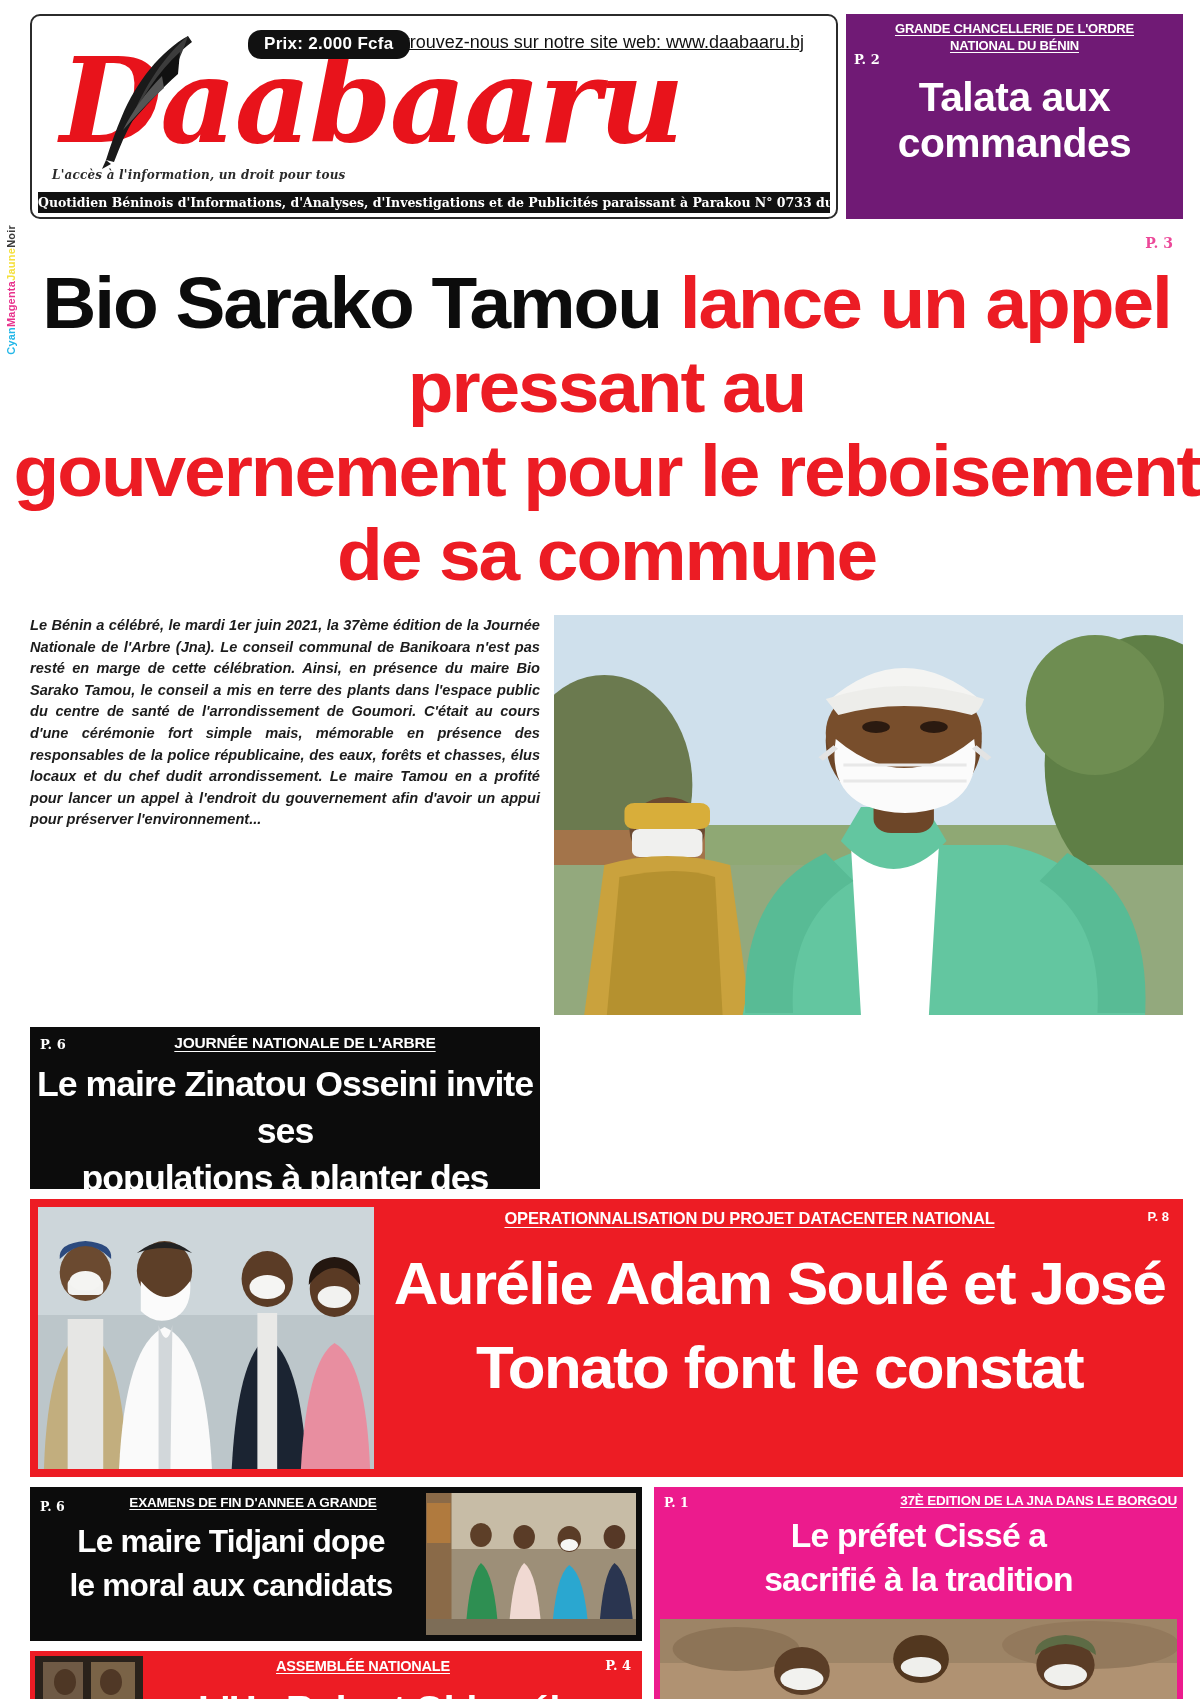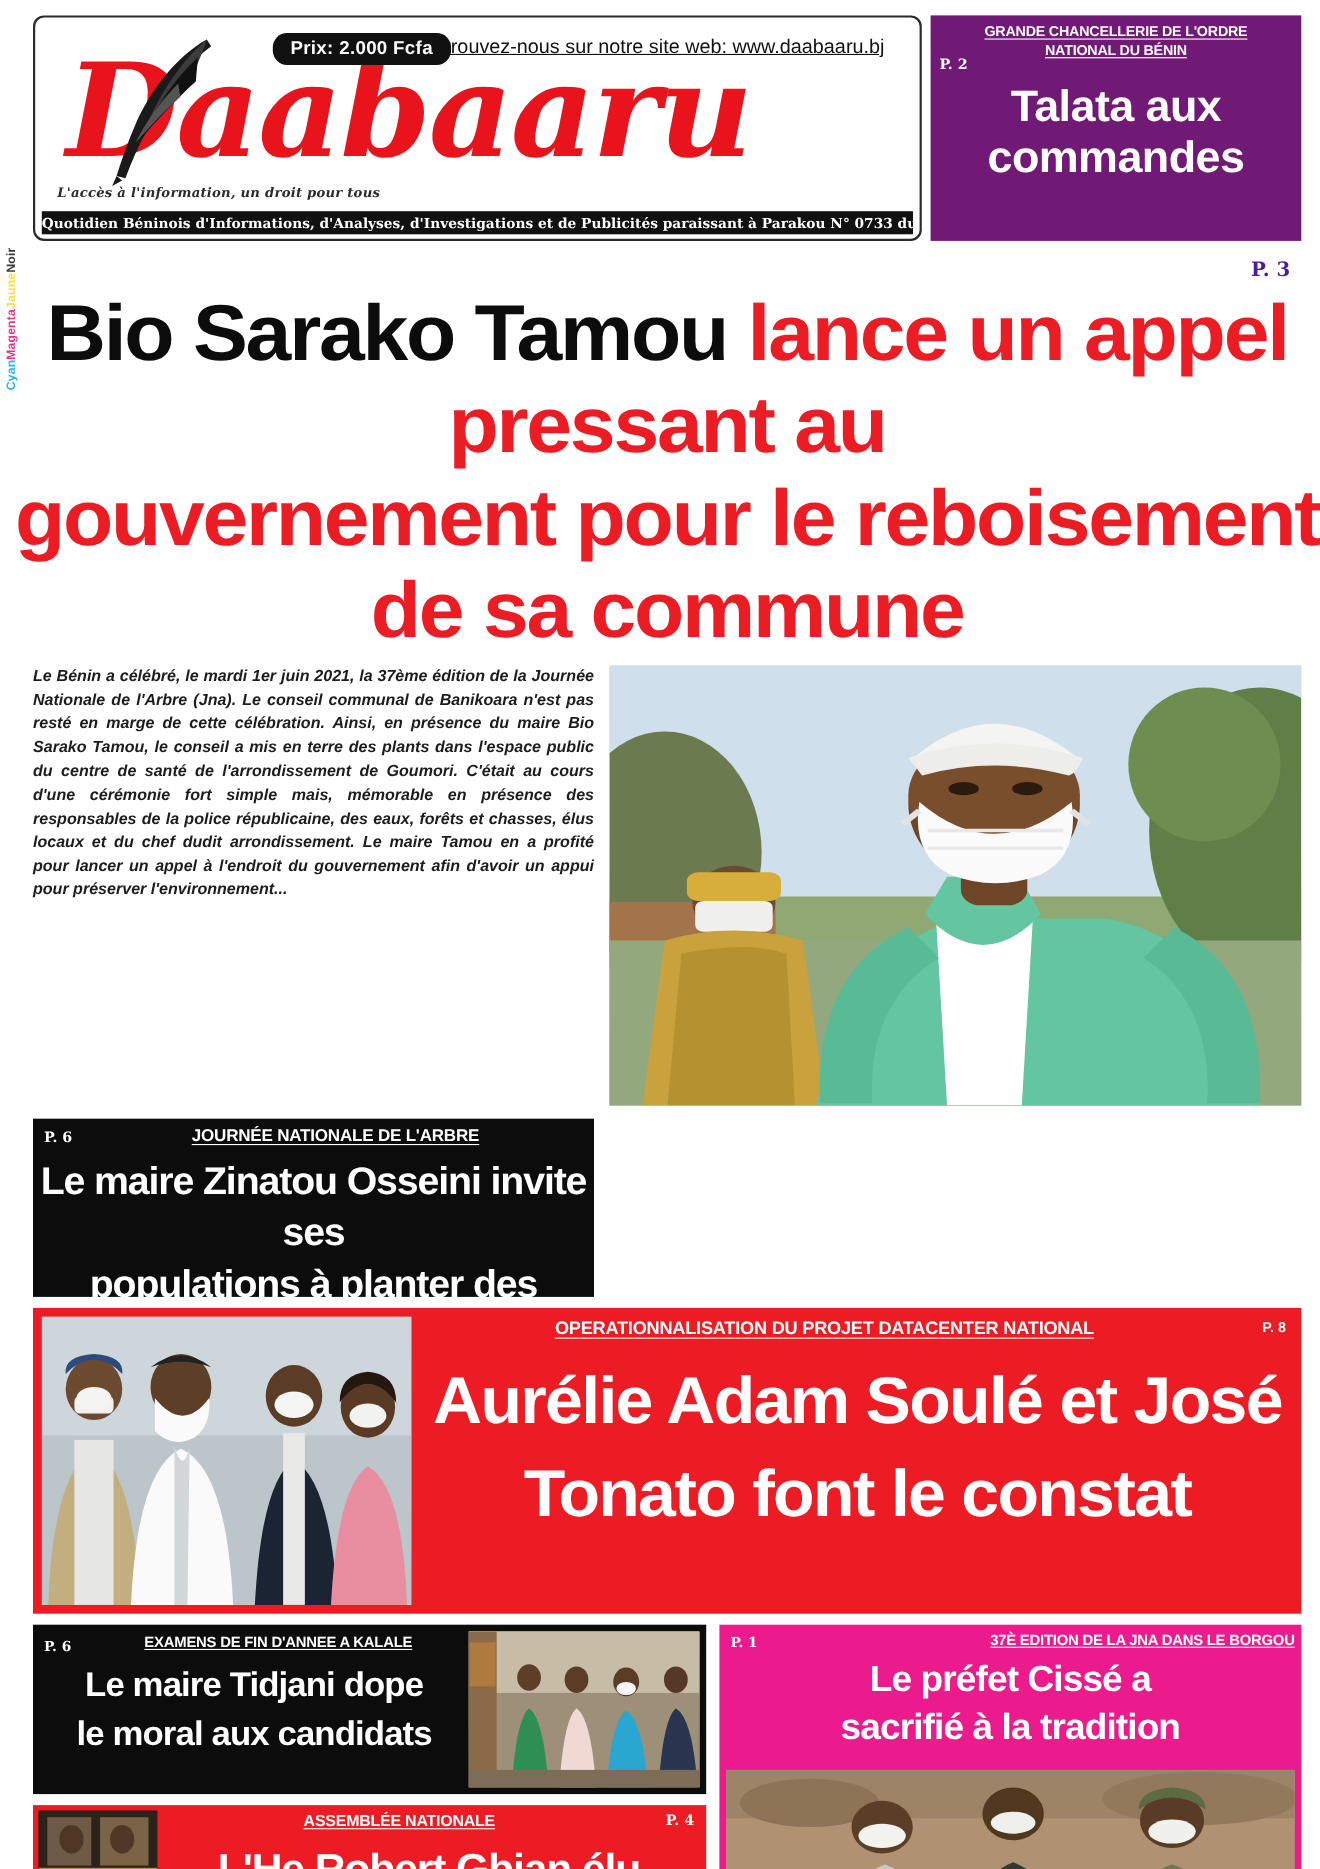--- a/index.html
+++ b/index.html
@@ -156,42 +156,42 @@
     font-weight: 700;
     color: #0c0c0c;
     text-decoration: underline;
     text-underline-offset: 3px;
     letter-spacing: -.3px;
     padding-right: 70px;
   }
   #lead-kicker-page {
     position: absolute; right: 10px; top: 4px;
     font-family: "DejaVu Serif", serif;
-    font-size: 18px; font-weight: 700; color: #4c1d95; margin-left: 11px;
+    font-size: 14px; font-weight: 700; color: #ec4899; margin-left: 11px;
   }
 
   
   #lead-head {
     text-align: center;
     line-height: 84px;
     margin-top: 4px;
     font-family: "Liberation Sans", sans-serif;
     font-weight: 700;
     font-size: 72px;
     letter-spacing: -2px;
     transform: scaleX(1.04);
   }
   #lead-head .blk { color: #0c0c0c; }
   #lead-head .red { color: #ec1c24; }
 
   
   #lead-body-row {
     display: flex;
     gap: 14px;
-    margin-top: 8px;
+    margin-top: 18px;
   }
   #lead-text {
     flex: 0 0 510px;
     font-family: "Liberation Sans", sans-serif;
     font-style: italic;
     font-weight: 700;
     font-size: 14.6px;
     line-height: 21.6px;
     color: #1c1c1c;
     text-align: justify;
@@ -569,21 +569,21 @@
     </div>
   </div>
 
   <div id="lower-strip">
 
     <div id="ls-left">
 
       <div id="blk-tidjani">
         <div id="bt-textcol">
           <div id="bt-page">P. 6</div>
-          <div id="bt-kicker">EXAMENS DE FIN D'ANNEE A KALALE</div>
+          <div id="bt-kicker">EXAMENS DE FIN D'ANNEE A GRANDE</div>
           <div id="bt-head">
             <div>Le maire Tidjani dope</div>
             <div>le moral aux candidats</div>
           </div>
         </div>
         <div id="bt-photo">
           <svg class="ph" style="left:0;top:0;width:100%;height:100%" viewBox="0 0 214 142" preserveAspectRatio="none">
             <rect width="214" height="142" fill="#b5a88f"></rect>
             <rect y="0" width="214" height="58" fill="#c7bca6"></rect>
             <rect y="56" width="214" height="86" fill="#9d8f78"></rect>

